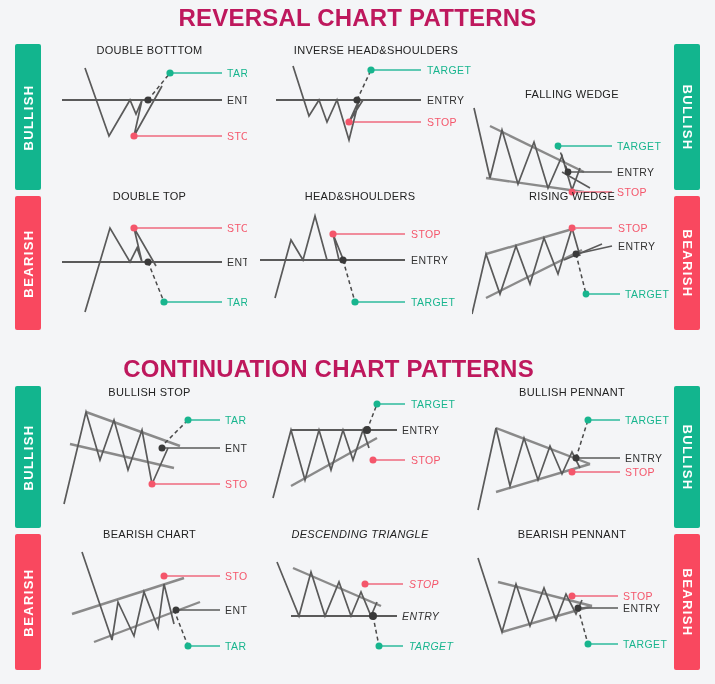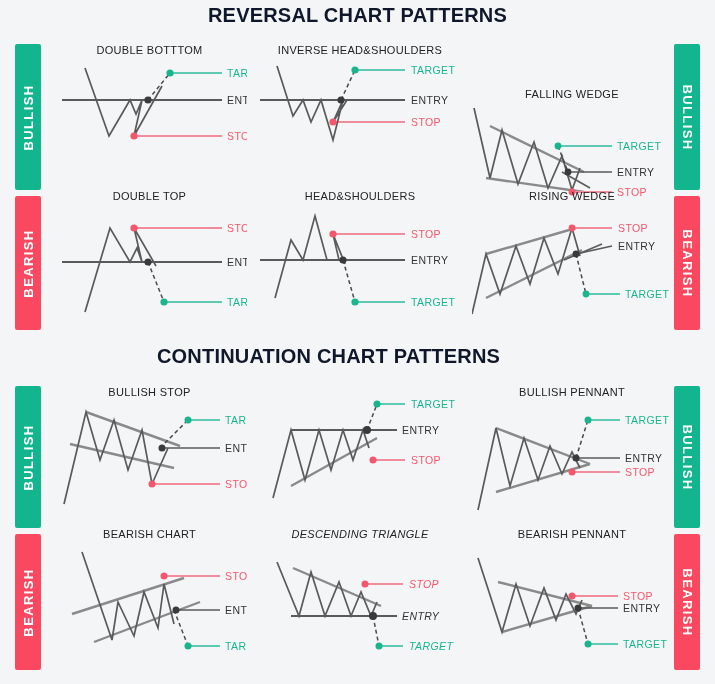--- a/index.html
+++ b/index.html
@@ -6,27 +6,27 @@
   body{
     width:715px;height:684px;
     background:#f4f5f7;
     font-family:"Liberation Sans", sans-serif;
     color:#2b2b2b;
     overflow:hidden;
     position:relative;
   }
   .section-title{
     text-align:center;
-    font-size:20px;
+    font-size:24px;
     font-weight:bold;
     letter-spacing:.2px;
-    color:#0f172a;
+    color:#be185d;
   }
   #rev-title{position:absolute;top:4px;left:0;width:715px;}
-  #cont-title{position:absolute;top:345px;left:0;width:657px;}
+  #cont-title{position:absolute;top:355px;left:0;width:657px;}
 
   
   .sidebar{
     position:absolute;
     width:26px;
     border-radius:2px;
     display:flex;align-items:center;justify-content:center;
   }
   .sidebar span{
     color:#ffffff;
@@ -101,21 +101,21 @@
     <line x1="96" y1="44" x2="118" y2="17" stroke="#4a4a4a" stroke-width="1.5" stroke-dasharray="4,3"></line>
     <circle cx="96" cy="44" r="3.6" fill="#3a3a3a"></circle>
     <circle cx="82" cy="80" r="3.6" fill="#f4566b"></circle>
     <circle cx="118" cy="17" r="3.6" fill="#18b58e"></circle>
     <text class="lbl lbl-target" x="175" y="21">TARGET</text>
     <text class="lbl lbl-entry" x="175" y="48">ENTRY</text>
     <text class="lbl lbl-stop" x="175" y="84">STOP</text>
   </svg>
 </div>
 
-<div class="cell" style="left:255px;top:44px;width:210px;">
+<div class="cell" style="left:271px;top:44px;width:210px;">
   <p class="cell-title">INVERSE HEAD&amp;SHOULDERS</p>
   <svg width="210" height="120" viewBox="0 0 210 120">
     <line x1="5" y1="44" x2="150" y2="44" stroke="#5a5a5a" stroke-width="2.2"></line>
     <line x1="78" y1="66" x2="150" y2="66" stroke="#f08c9c" stroke-width="2"></line>
     <line x1="100" y1="14" x2="150" y2="14" stroke="#5fc9b3" stroke-width="2"></line>
     <polyline points="22,10 38,60 48,44 56,66 66,44 78,84 88,44 78,66 92,44" fill="none" stroke="#5a5a5a" stroke-width="1.7"></polyline>
     <line x1="86" y1="44" x2="100" y2="14" stroke="#4a4a4a" stroke-width="1.5" stroke-dasharray="4,3"></line>
     <circle cx="86" cy="44" r="3.6" fill="#3a3a3a"></circle>
     <circle cx="78" cy="66" r="3.6" fill="#f4566b"></circle>
     <circle cx="100" cy="14" r="3.6" fill="#18b58e"></circle>

